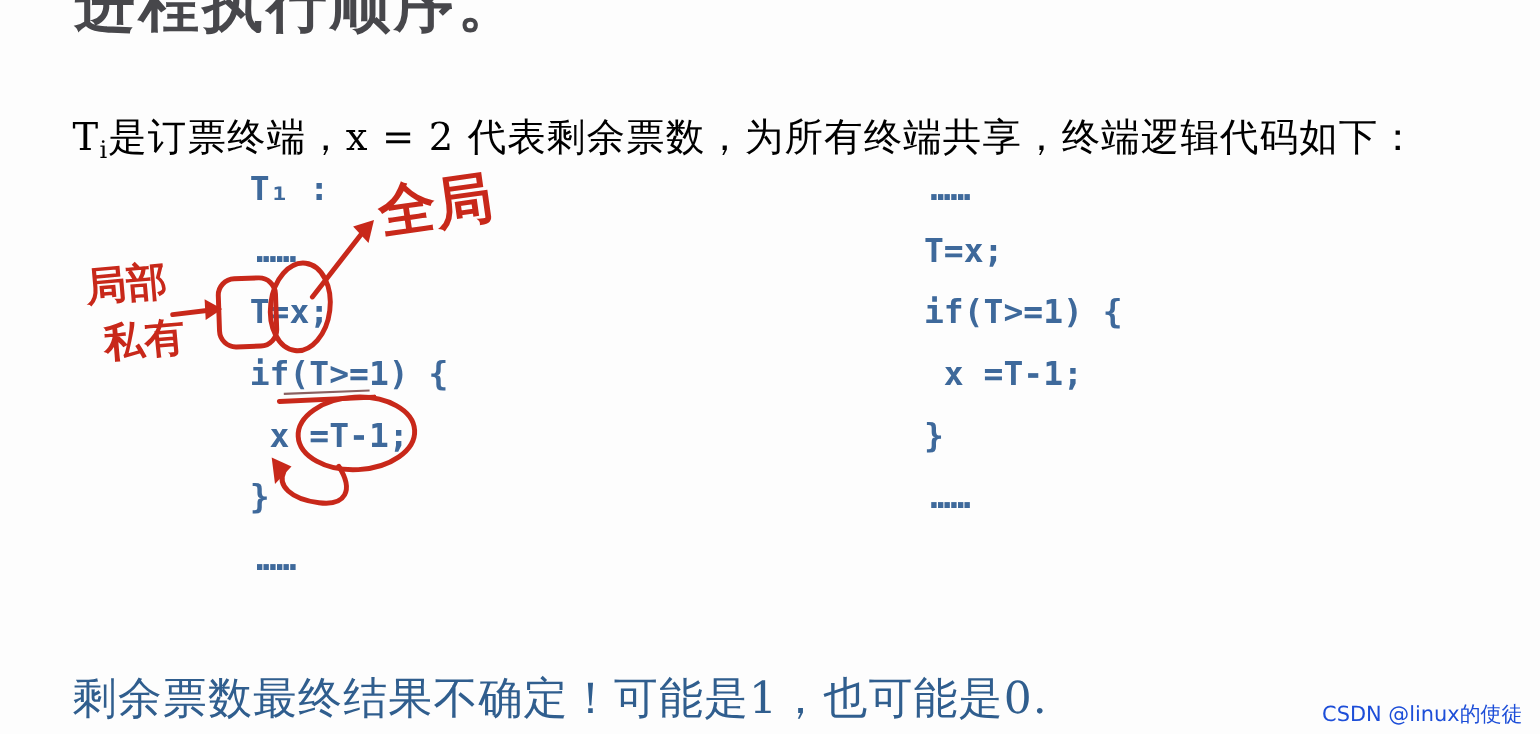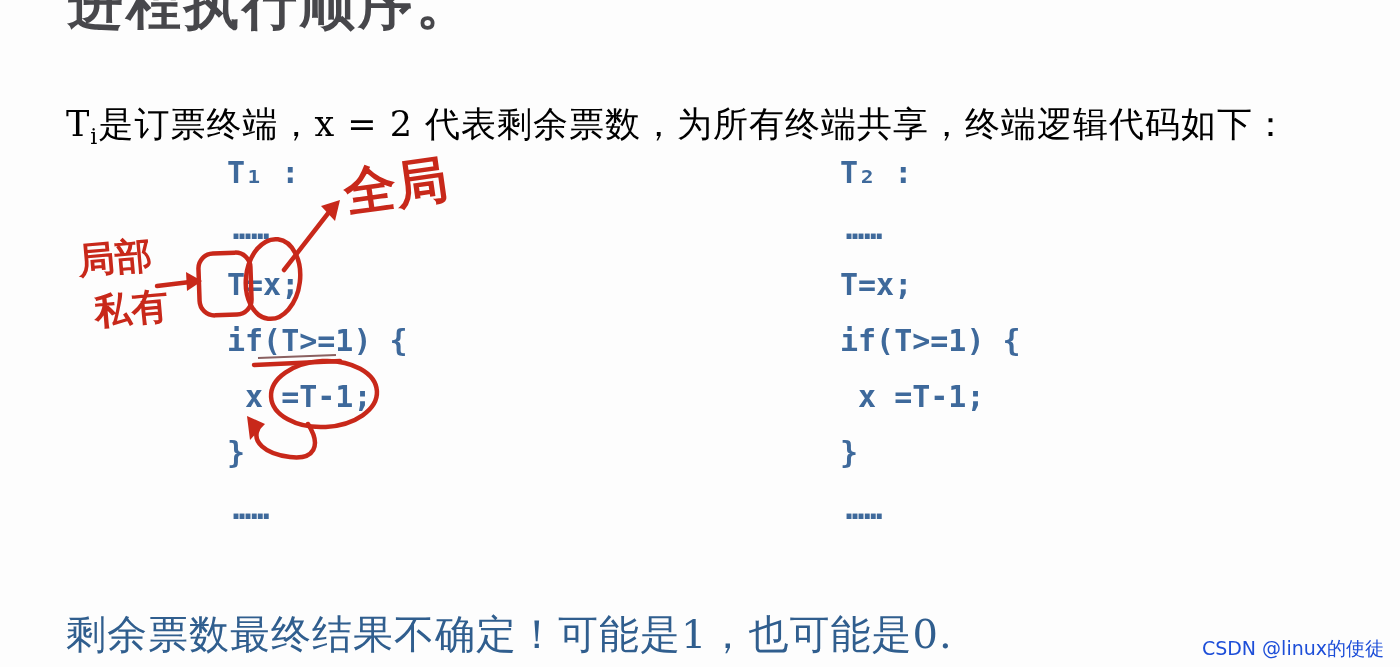--- a/index.html
+++ b/index.html
@@ -96,21 +96,20 @@
   <div class="code-line">T₁ :</div>
   <div class="code-line dots">......</div>
   <div class="code-line">T=x;</div>
   <div class="code-line">if(T&gt;=1) {</div>
   <div class="code-line"> x =T-1;</div>
   <div class="code-line">}</div>
   <div class="code-line dots">......</div>
 </div>
 
 <div class="abs code-block code-right">
-  <div class="code-line">T₂ :</div>
   <div class="code-line dots">......</div>
   <div class="code-line">T=x;</div>
   <div class="code-line">if(T&gt;=1) {</div>
   <div class="code-line"> x =T-1;</div>
   <div class="code-line">}</div>
   <div class="code-line dots">......</div>
 </div>
 
 <svg class="abs annot-layer" width="1400" height="667" viewBox="0 0 1400 667">
 

